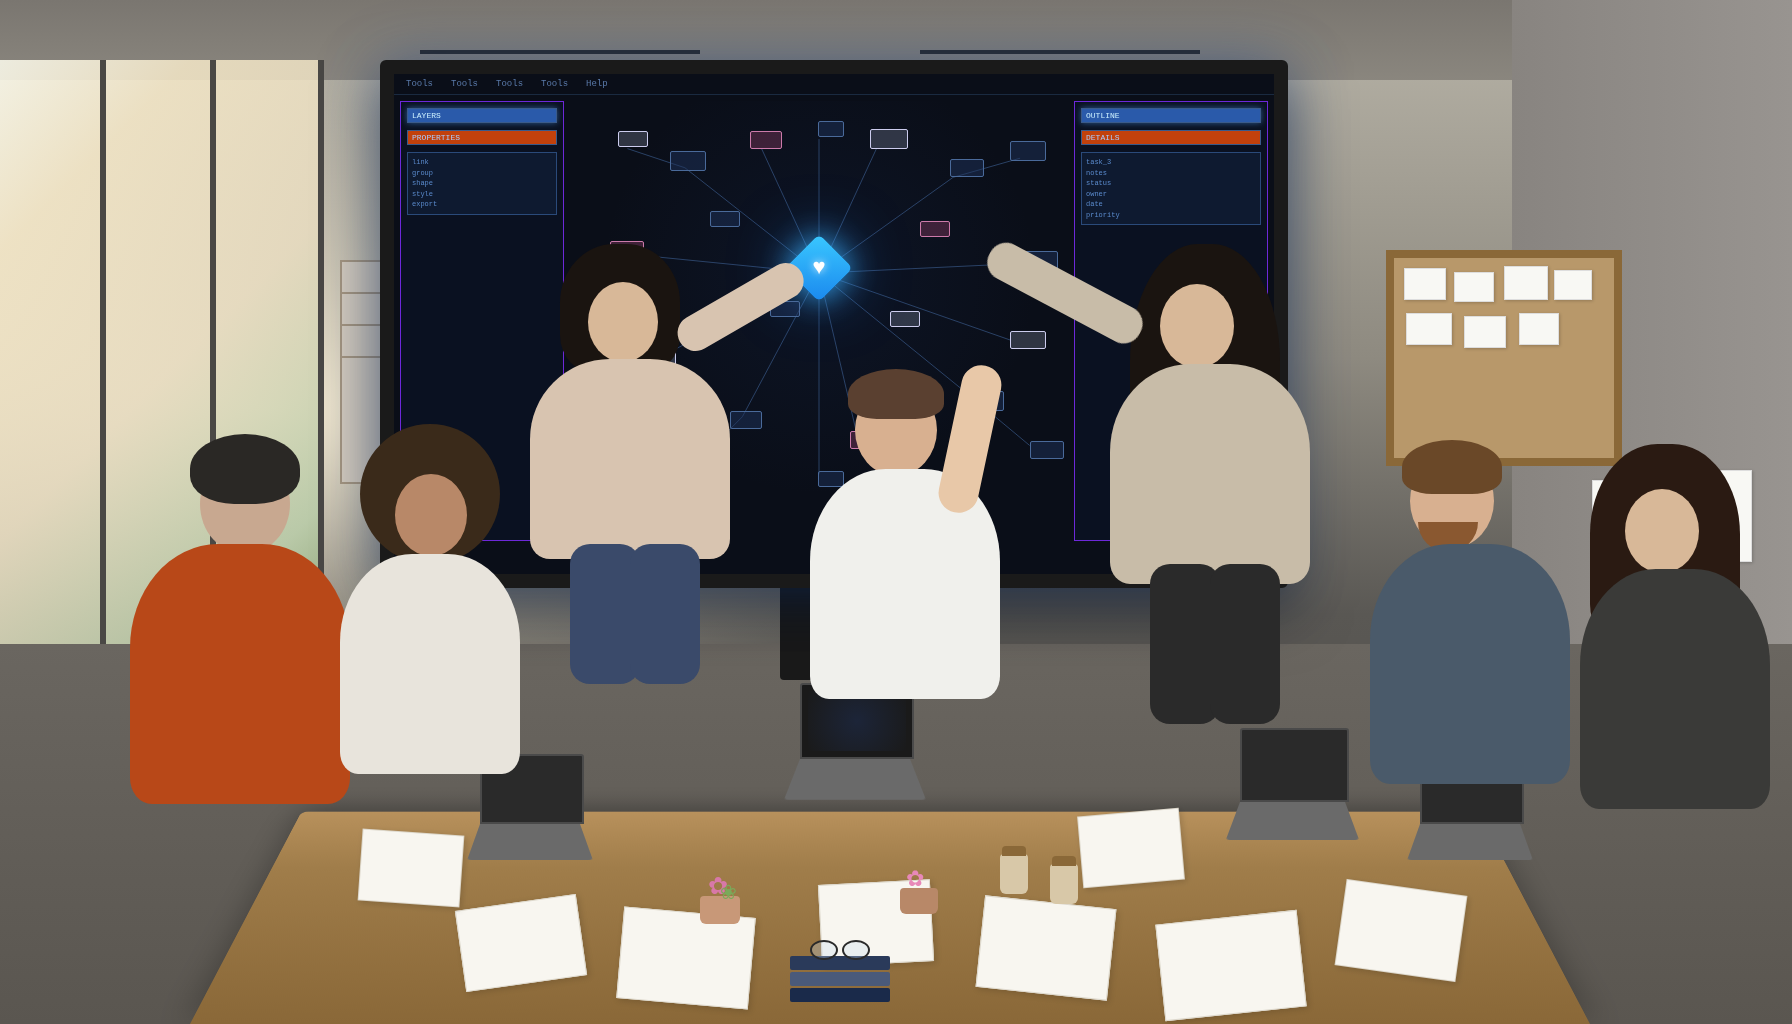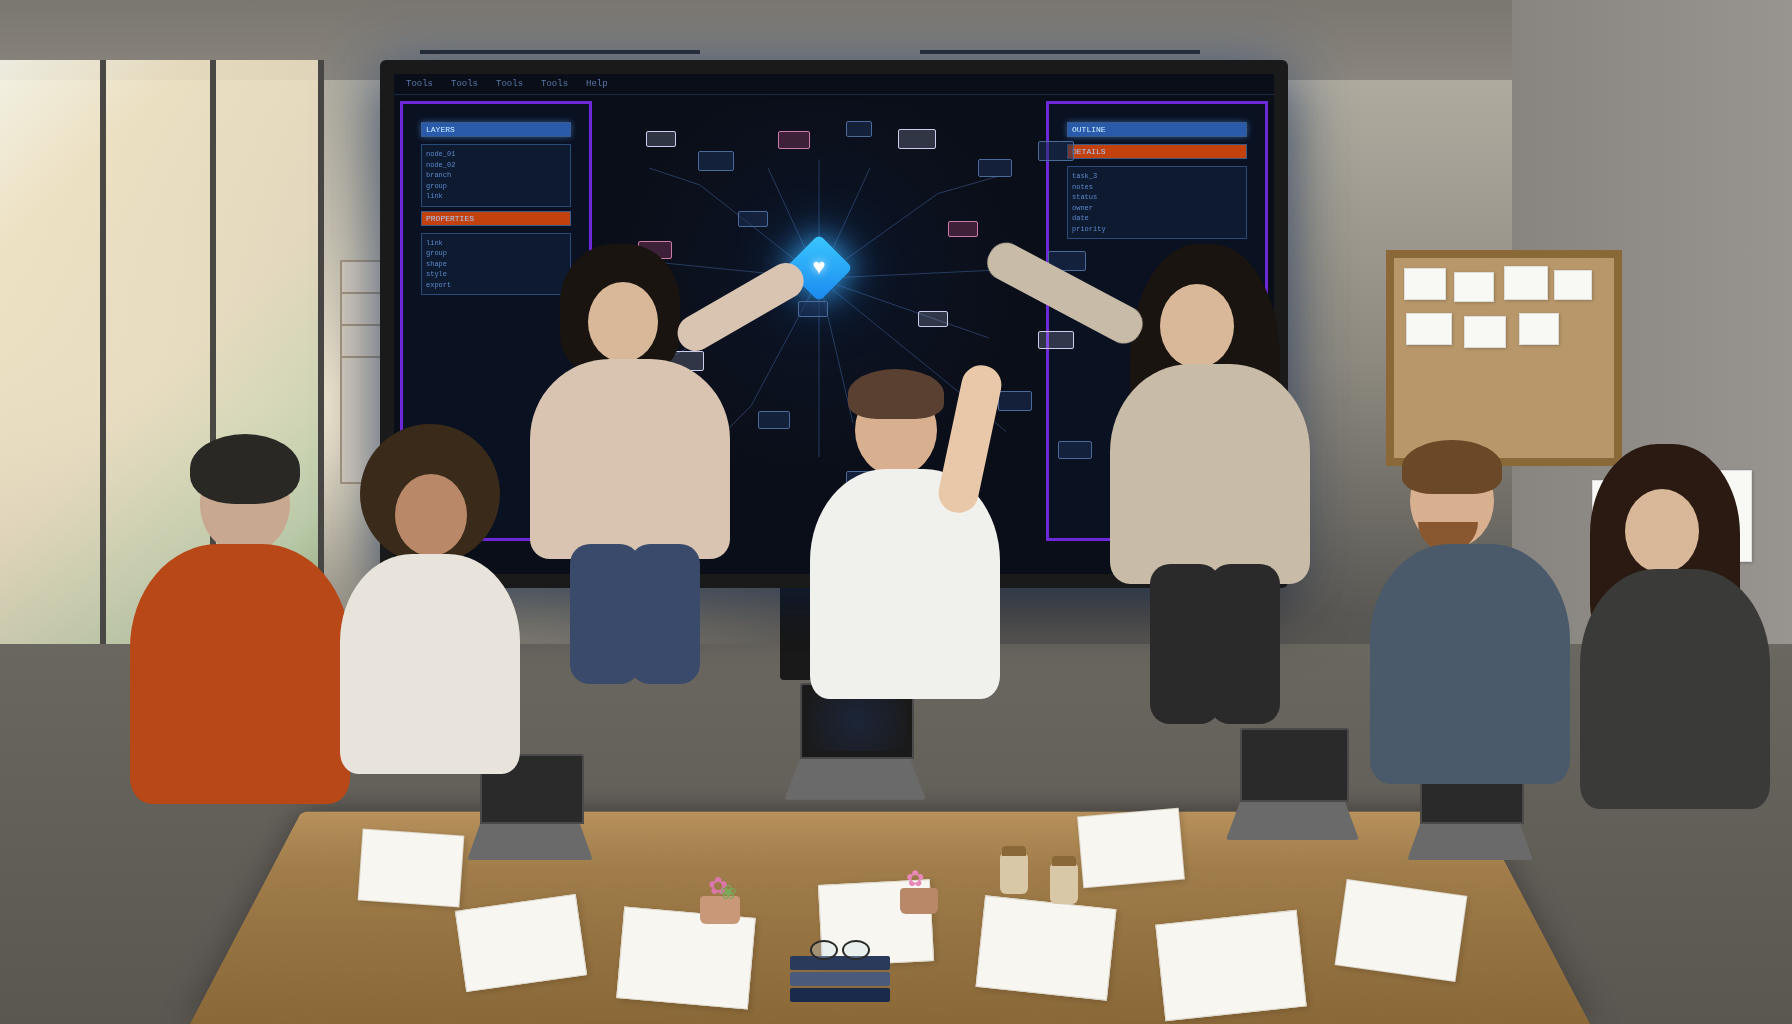--- a/index.html
+++ b/index.html
@@ -122,23 +122,23 @@
     color: #5a7aaa;
     font-size: 9px;
     font-family: 'Courier New', monospace;
     border-bottom: 1px solid #1a2a40;
   }
   .screen-body {
     display: flex;
     height: calc(100% - 48px);
   }
   .panel {
-    border: 3px solid #6d28d9;
+    border: 1px solid #6d28d9;
     background: rgba(10,20,40,0.6);
-    padding: 18px;
+    padding: 6px;
     color: #7aaaff;
     font-size: 8px;
     font-family: 'Courier New', monospace;
   }
   .panel-left {
     width: 150px;
     margin: 6px;
     display: flex;
     flex-direction: column;
     gap: 4px;
@@ -345,27 +345,20 @@
     <div class="menubar">
       <span>Tools</span>
       <span>Tools</span>
       <span>Tools</span>
       <span>Tools</span>
       <span>Help</span>
     </div>
     <div class="screen-body">
       <div class="panel panel-left">
         <div class="panel-header glow">LAYERS</div>
-        <div class="panel-block">
-          <div class="panel-line">node_01</div>
-          <div class="panel-line">node_02</div>
-          <div class="panel-line">branch</div>
-          <div class="panel-line">group</div>
-          <div class="panel-line">link</div>
-        </div>
         <div class="panel-header">PROPERTIES</div>
         <div class="panel-block">
           <div class="panel-line">link</div>
           <div class="panel-line">group</div>
           <div class="panel-line">shape</div>
           <div class="panel-line">style</div>
           <div class="panel-line">export</div>
         </div>
       </div>
 

